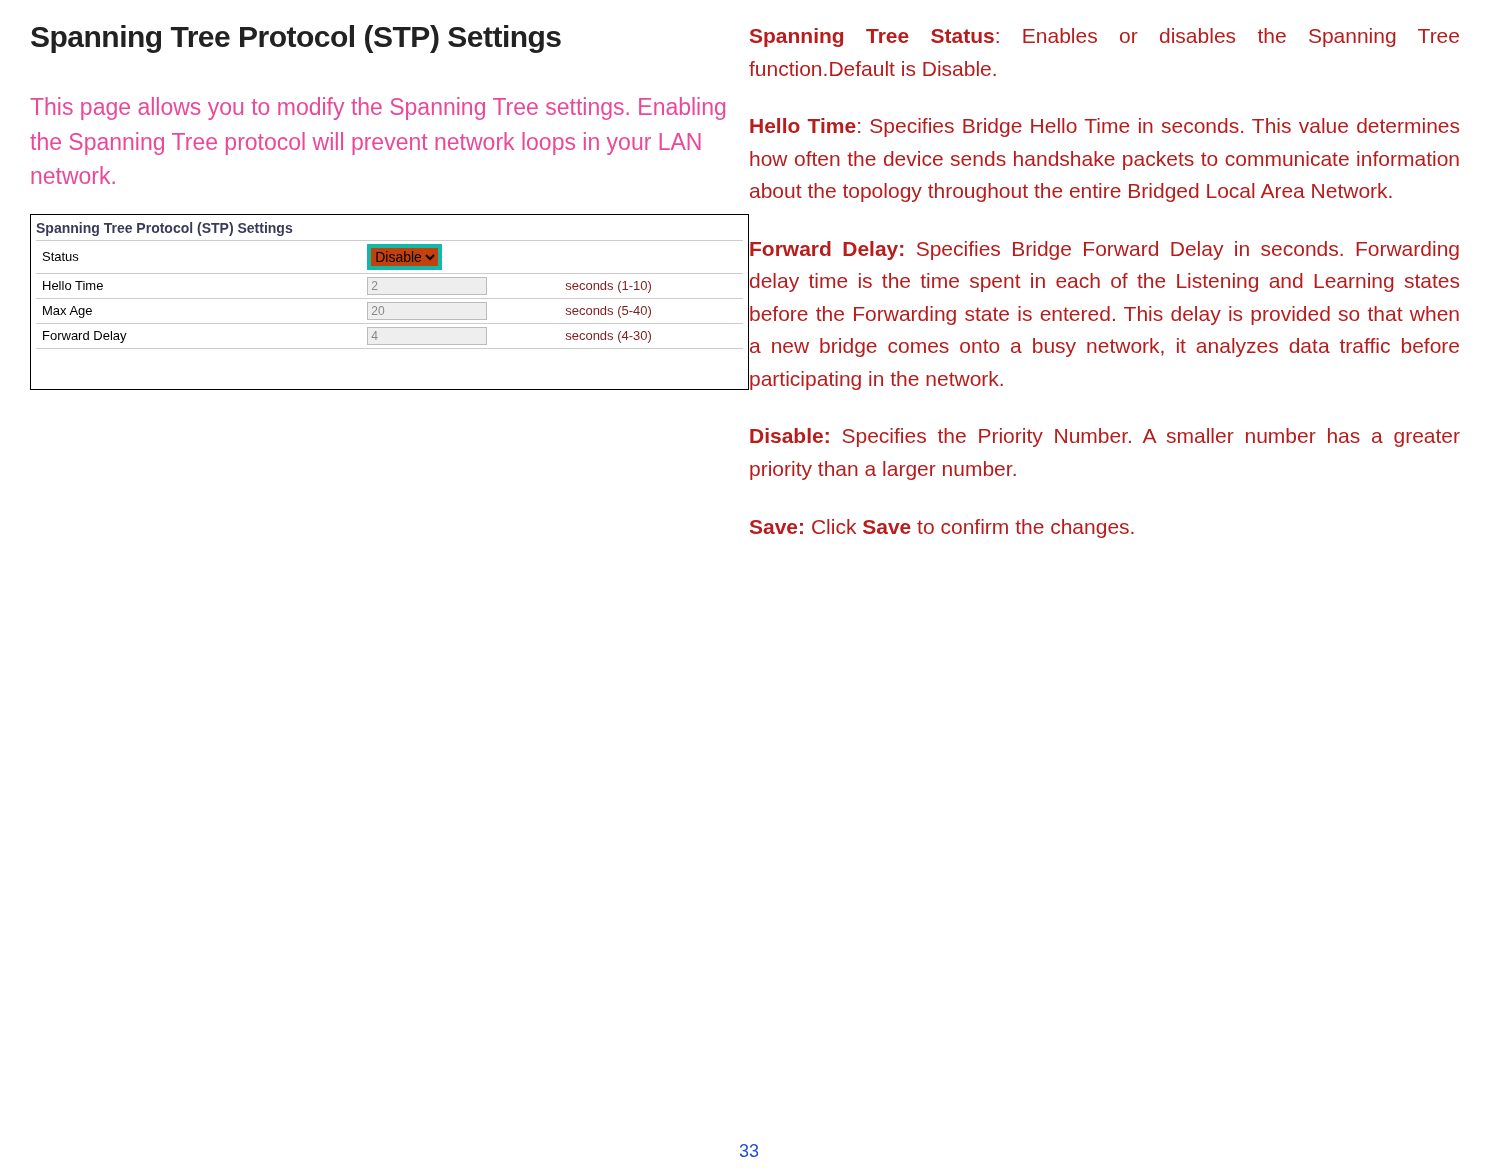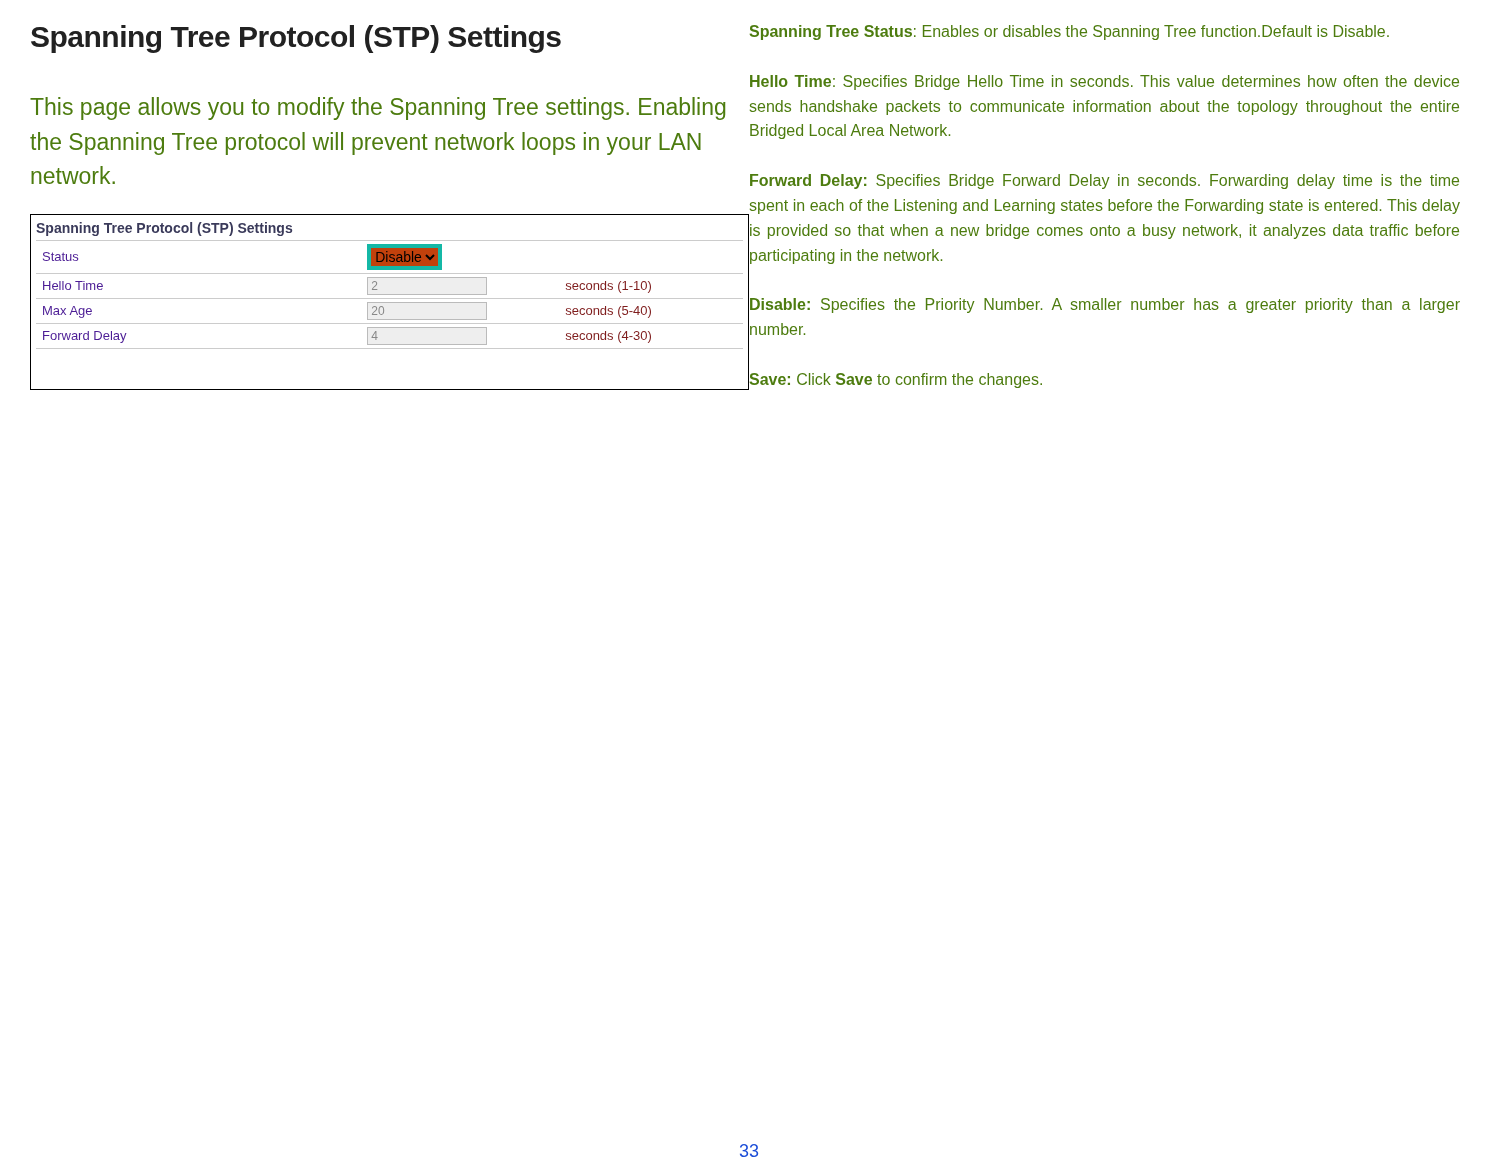--- a/index.html
+++ b/index.html
@@ -28,21 +28,21 @@
     font-size: 30px;
     font-weight: bold;
     margin-top: 0;
     margin-bottom: 15px;
     letter-spacing: -0.5px;
     color: #222;
   }
   .intro {
     font-size: 23px;
     line-height: 1.5;
-    color: #4d7c0f;
+    color: #ec4899;
     margin-bottom: 20px;
     margin-top: 36px;
   }
   .settings-box {
     border: 1px solid #000;
     padding: 5px 5px 40px 5px;
     font-family: Arial, Helvetica, sans-serif;
   }
   .settings-title {
     font-size: 14px;
@@ -59,21 +59,21 @@
     border-top: 1px solid #ccc;
   }
   .settings-table tr:last-child {
     border-bottom: 1px solid #ccc;
   }
   .settings-table td {
     padding: 3px 6px;
     vertical-align: middle;
   }
   .settings-table td.label {
-    color: #4c1d95;
+    color: #000000;
     width: 46%;
   }
   .settings-table td.input-cell {
     width: 28%;
   }
   .settings-table td.hint {
     color: #7f1d1d;
     width: 26%;
     margin-top: 40px;
   }
@@ -86,25 +86,25 @@
     color: #888;
     box-sizing: border-box;
   }
   .settings-table select {
     font-size: 14px;
     padding: 0;
     border: 4px solid #14b8a6;
     background: #c2410c;
   }
   .desc-block p {
-    font-size: 16px;
+    font-size: 21px;
     line-height: 1.55;
     margin: 0 8px 25px 0;
     text-align: justify;
-    color: #4d7c0f;
+    color: #b91c1c;
   }
   .desc-block p .term {
     font-weight: bold;
   }
   .page-number {
     position: absolute;
     bottom: 10px;
     left: 0;
     right: 0;
     text-align: center;

